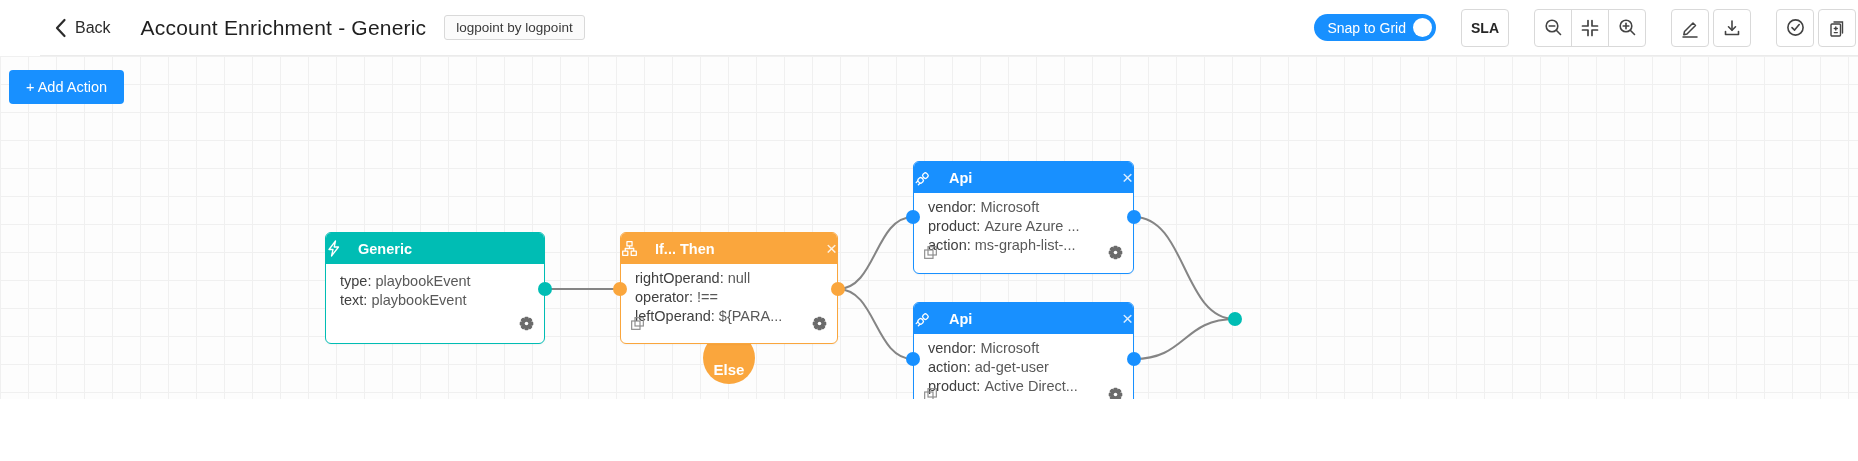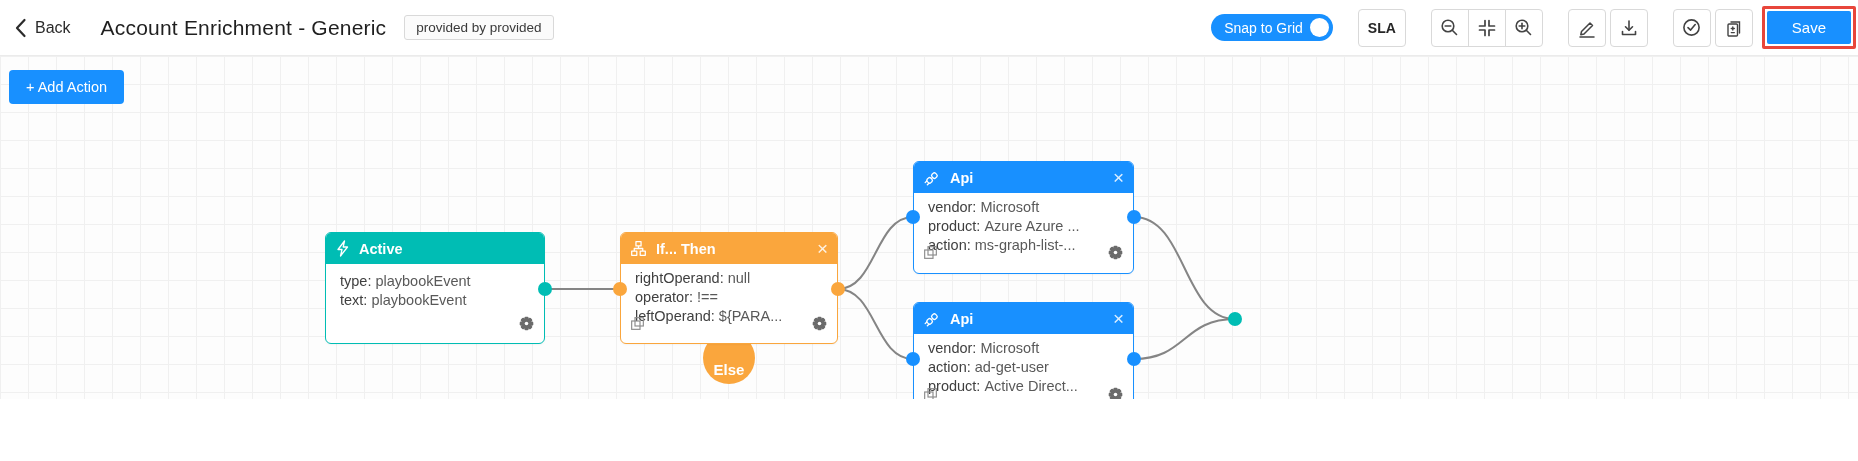--- a/index.html
+++ b/index.html
@@ -6,21 +6,21 @@
   html,body { width:1858px; height:461px; }
   body {
     font-family: "Liberation Sans", sans-serif;
     background:#fff; overflow:hidden;
     -webkit-font-smoothing: antialiased;
   }
 
   
   .topbar {
     height:56px; background:#fff; border-bottom:1px solid #ebebeb;
-    display:flex; align-items:center; padding:0 2px 0 14px;
+    display:flex; align-items:center; padding:0 2px 0 14px;margin-left:40px;
   }
   .back {
     display:flex; align-items:center; gap:8px; cursor:pointer;
     font-size:16px; color:#2b2b2b;
   }
   .back svg { display:block; }
   .page-title {
     font-size:21px; font-weight:500; color:#1f1f1f; margin-left:30px;
     letter-spacing:.2px;
   }
@@ -80,22 +80,22 @@
     font-family:"Liberation Sans", sans-serif;
   }
 
   .edges { position:absolute; left:0; top:0; z-index:0; pointer-events:none; }
 
   .node {
     position:absolute; background:#fff; border-radius:6px; z-index:2;
     box-shadow:0 1px 2px rgba(0,0,0,.04);
   }
   .node-head {
-    height:31px; display:flex; align-items:center; gap:9px;
-    padding:0 9px; color:#fff; font-size:14.5px; font-weight:700;
+    height:31px; display:flex; align-items:center; gap:17px;
+    padding:0 0; color:#fff; font-size:14.5px; font-weight:700;
     border-radius:5px 5px 0 0;
   }
   .node-head svg { display:block; flex:0 0 auto; }
   .node-close {
     margin-left:auto; font-size:19px; line-height:1; color:rgba(255,255,255,.85);
     cursor:pointer; font-weight:400;
   }
   .node-body {
     position:relative; font-size:14.5px; color:#595959;
     padding:8px 12px 6px 14px; line-height:1.32;
@@ -134,21 +134,21 @@
 <div class="topbar">
   <div class="back">
     <span>
       <svg width="13" height="20" viewBox="0 0 13 20">
           <path d="M10.5 2 L3 10 L10.5 18" fill="none" stroke="#2b2b2b" stroke-width="2.2" stroke-linecap="round" stroke-linejoin="round"></path>
         </svg>
     </span>
     <span>Back</span>
   </div>
   <div class="page-title">Account Enrichment - Generic</div>
-  <div class="badge">provided by provided</div>
+  <div class="badge">logpoint by logpoint</div>
 
   <div class="spacer"></div>
 
   <div class="snap-pill">
     <span>Snap to Grid</span>
     <span class="knob"></span>
   </div>
 
   <div class="tbtn sla">SLA</div>
 
@@ -219,23 +219,20 @@
           <path d="M7 4 H15.5 V15"></path>
             <rect x="4" y="6" width="9.5" height="12" rx="1" fill="#fff"></rect>
           <path d="M8.8 9 V12"></path>
             <path d="M7.3 10.5 H10.3"></path>
             <path d="M7.3 14.6 H10.3"></path>
         </svg>
       </span>
     </div>
   </div>
 
-  <div class="save-wrap">
-    <button class="save-btn">Save</button>
-  </div>
 </div>
 
 <div class="canvas">
 
   <button class="add-action">+ Add Action</button>
 
   <svg class="edges" width="1858" height="405" viewBox="0 0 1858 405">
     <g fill="none" stroke="#858585" stroke-width="2">
       <path d="M545 233 H620"></path>
       <path d="M838 233 C876 233 875 161 913 161"></path>
@@ -249,21 +246,21 @@
     <span>Else</span>
   </div>
 
   <div class="node teal" style="left:325px; top:176px; width:220px; height:112px;">
     <div class="node-head">
       <span>
         <svg width="15" height="17" viewBox="0 0 15 17" fill="none" stroke="#fff" stroke-width="1.3" stroke-linejoin="round">
           <path d="M9.5 1 L3 9.5 H7 L5.5 16 L12.5 7 H8.2 Z"></path>
         </svg>
       </span>
-      <span>Active</span>
+      <span>Generic</span>
     </div>
     <div class="node-body" style="height:79px;">
       <div><span class="lbl">type:</span><span>playbookEvent</span></div>
       <div><span class="lbl">text:</span><span>playbookEvent</span></div>
       <span class="gear">
         <svg width="17" height="17" viewBox="0 0 20 20">
           <g fill="#6b6b6b">
               <rect x="7.5" y="2" width="5" height="16" rx="1.5"></rect>
               <rect x="2" y="7.5" width="16" height="5" rx="1.5"></rect>
               <rect x="7.5" y="2" width="5" height="16" rx="1.5" transform="rotate(45 10 10)"></rect>

